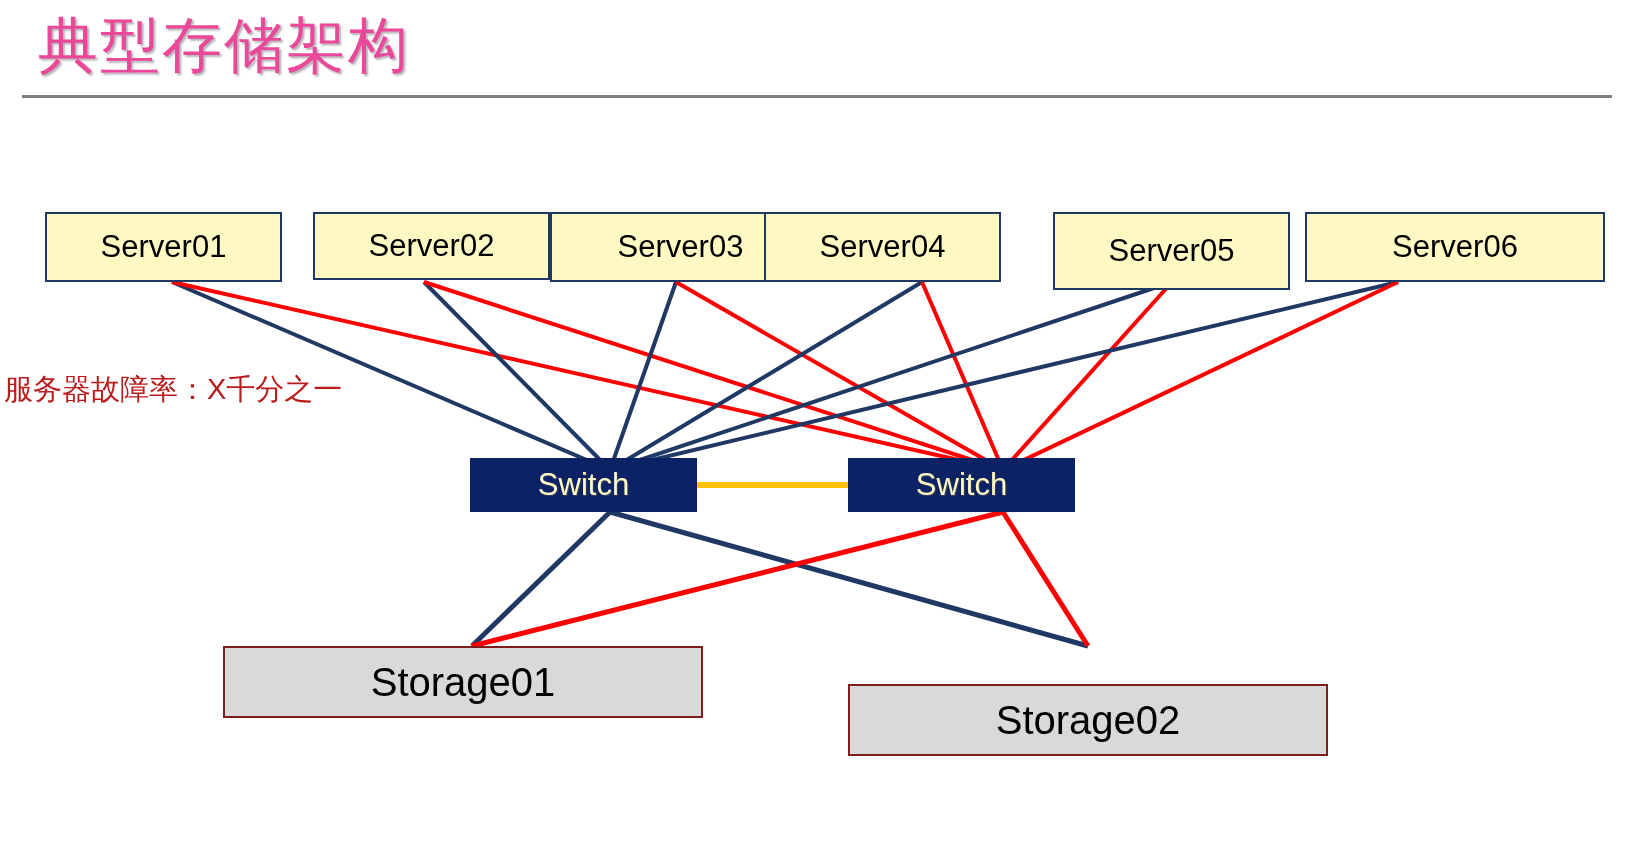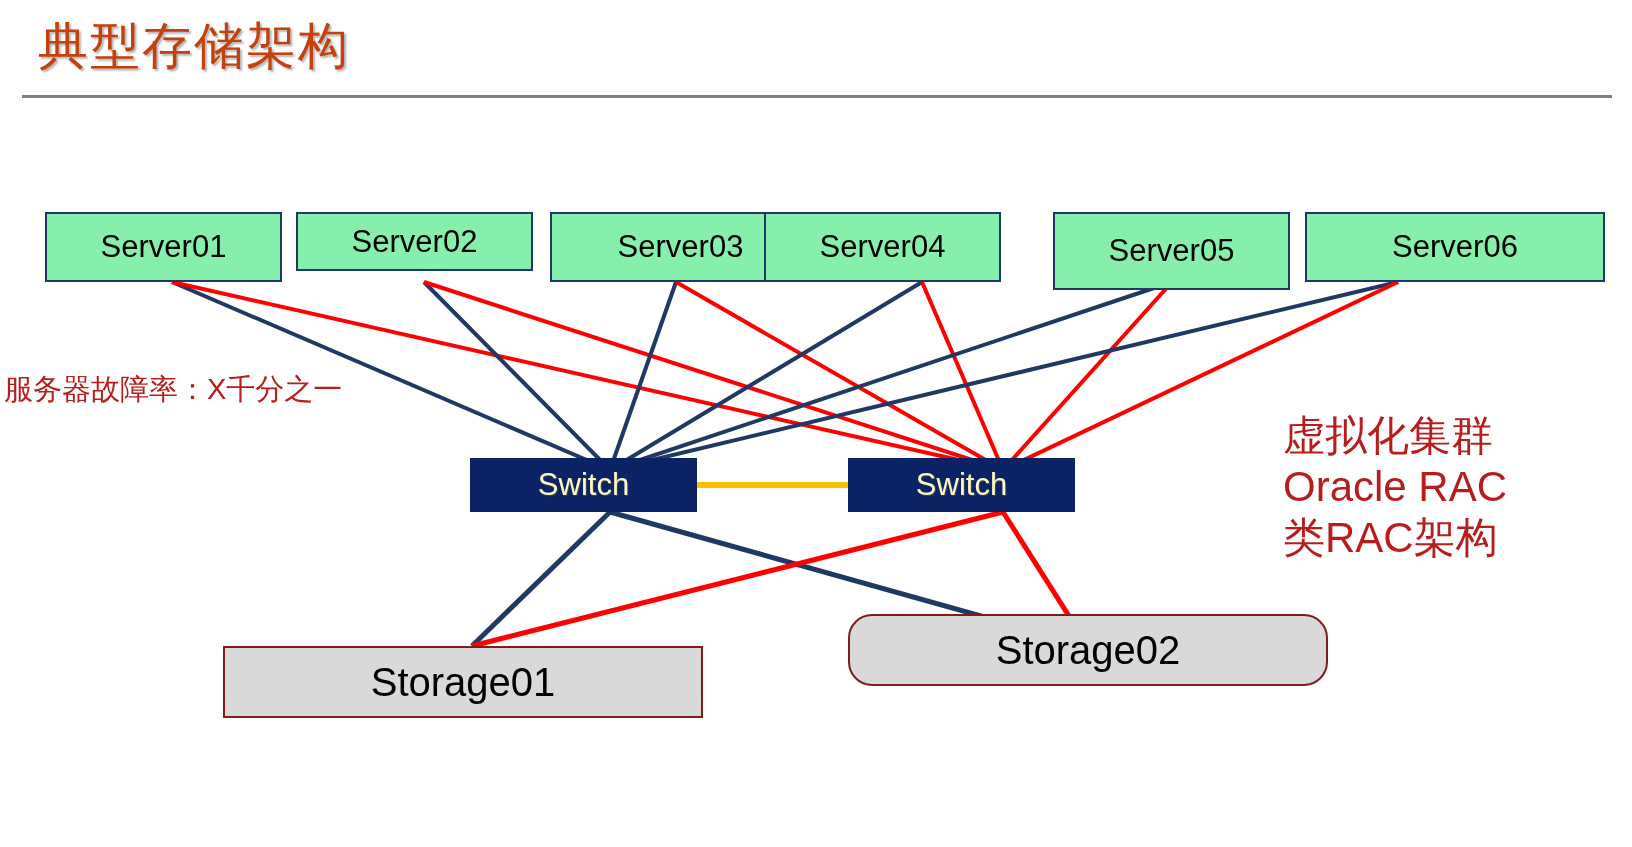--- a/index.html
+++ b/index.html
@@ -16,24 +16,24 @@
     height: 847px;
     background: #ffffff;
     overflow: hidden;
   }
 
   
   #slide-title {
     position: absolute;
     left: 38px;
     top: 2px;
-    font-size: 50px;
+    font-size: 60px;
     line-height: 88px;
     font-weight: 400;
-    color: #c2410c;
+    color: #ec4899;
     letter-spacing: 2px;
     text-shadow: 2px 2px 2px rgba(120,120,130,0.55);
     white-space: nowrap;
     text-align: right;
   }
   #title-rule {
     position: absolute;
     left: 22px;
     top: 95px;
     width: 1590px;
@@ -53,21 +53,21 @@
   
   .node {
     position: absolute;
     box-sizing: border-box;
     display: flex;
     align-items: center;
     justify-content: center;
     white-space: nowrap;
   }
   .node.server {
-    background: #86efac;
+    background: #fef9c3;
     border: 2px solid #1F3864;
     color: #000000;
     font-size: 31px;
   }
   .node.switch {
     background: #0B2265;
     border: none;
     color: #fef9c3;
     font-size: 31px;
     text-shadow: 1px 1px 1px rgba(90,90,90,0.6);
@@ -134,21 +134,21 @@
       </g>
     <g id="g-switch-link">
         <line x1="697" y1="485" x2="848" y2="485" stroke="#FFC000" stroke-width="6" stroke-linecap="butt"></line>
       </g>
   </svg>
 
   <div id="nodes-layer">
       <div class="node server" style="left: 45px; top: 212px; width: 237px; height: 70px;">
         <span>Server01</span>
       </div>
-      <div class="node server" style="left: 296px; top: 212px; width: 237px; height: 59px;">
+      <div class="node server" style="left: 313px; top: 212px; width: 237px; height: 68px;">
         <span>Server02</span>
       </div>
       <div class="node server" style="left: 550px; top: 212px; width: 261px; height: 70px;">
         <span>Server03</span>
       </div>
       <div class="node server" style="left: 764px; top: 212px; width: 237px; height: 70px;">
         <span>Server04</span>
       </div>
       <div class="node server" style="left: 1053px; top: 212px; width: 237px; height: 78px;">
         <span>Server05</span>
@@ -158,27 +158,22 @@
       </div>
       <div class="node switch" style="left: 470px; top: 458px; width: 227px; height: 54px;">
         <span>Switch</span>
       </div>
       <div class="node switch" style="left: 848px; top: 458px; width: 227px; height: 54px;">
         <span>Switch</span>
       </div>
       <div class="node storage" style="left: 223px; top: 646px; width: 480px; height: 72px;">
         <span>Storage01</span>
       </div>
-      <div class="node storage" style="left: 848px; top: 614px; width: 480px; height: 72px; border-radius: 24px;">
+      <div class="node storage" style="left: 848px; top: 684px; width: 480px; height: 72px;">
         <span>Storage02</span>
       </div>
     </div>
 
   <div class="annot" id="annot-server-rate">服务器故障率：X千分之一</div>
 
 
-  <div class="annot" id="annot-cluster">
-    <div>虚拟化集群</div>
-    <div>Oracle RAC</div>
-    <div>类RAC架构</div>
-  </div>
 
 </div>
 
 </body></html>

